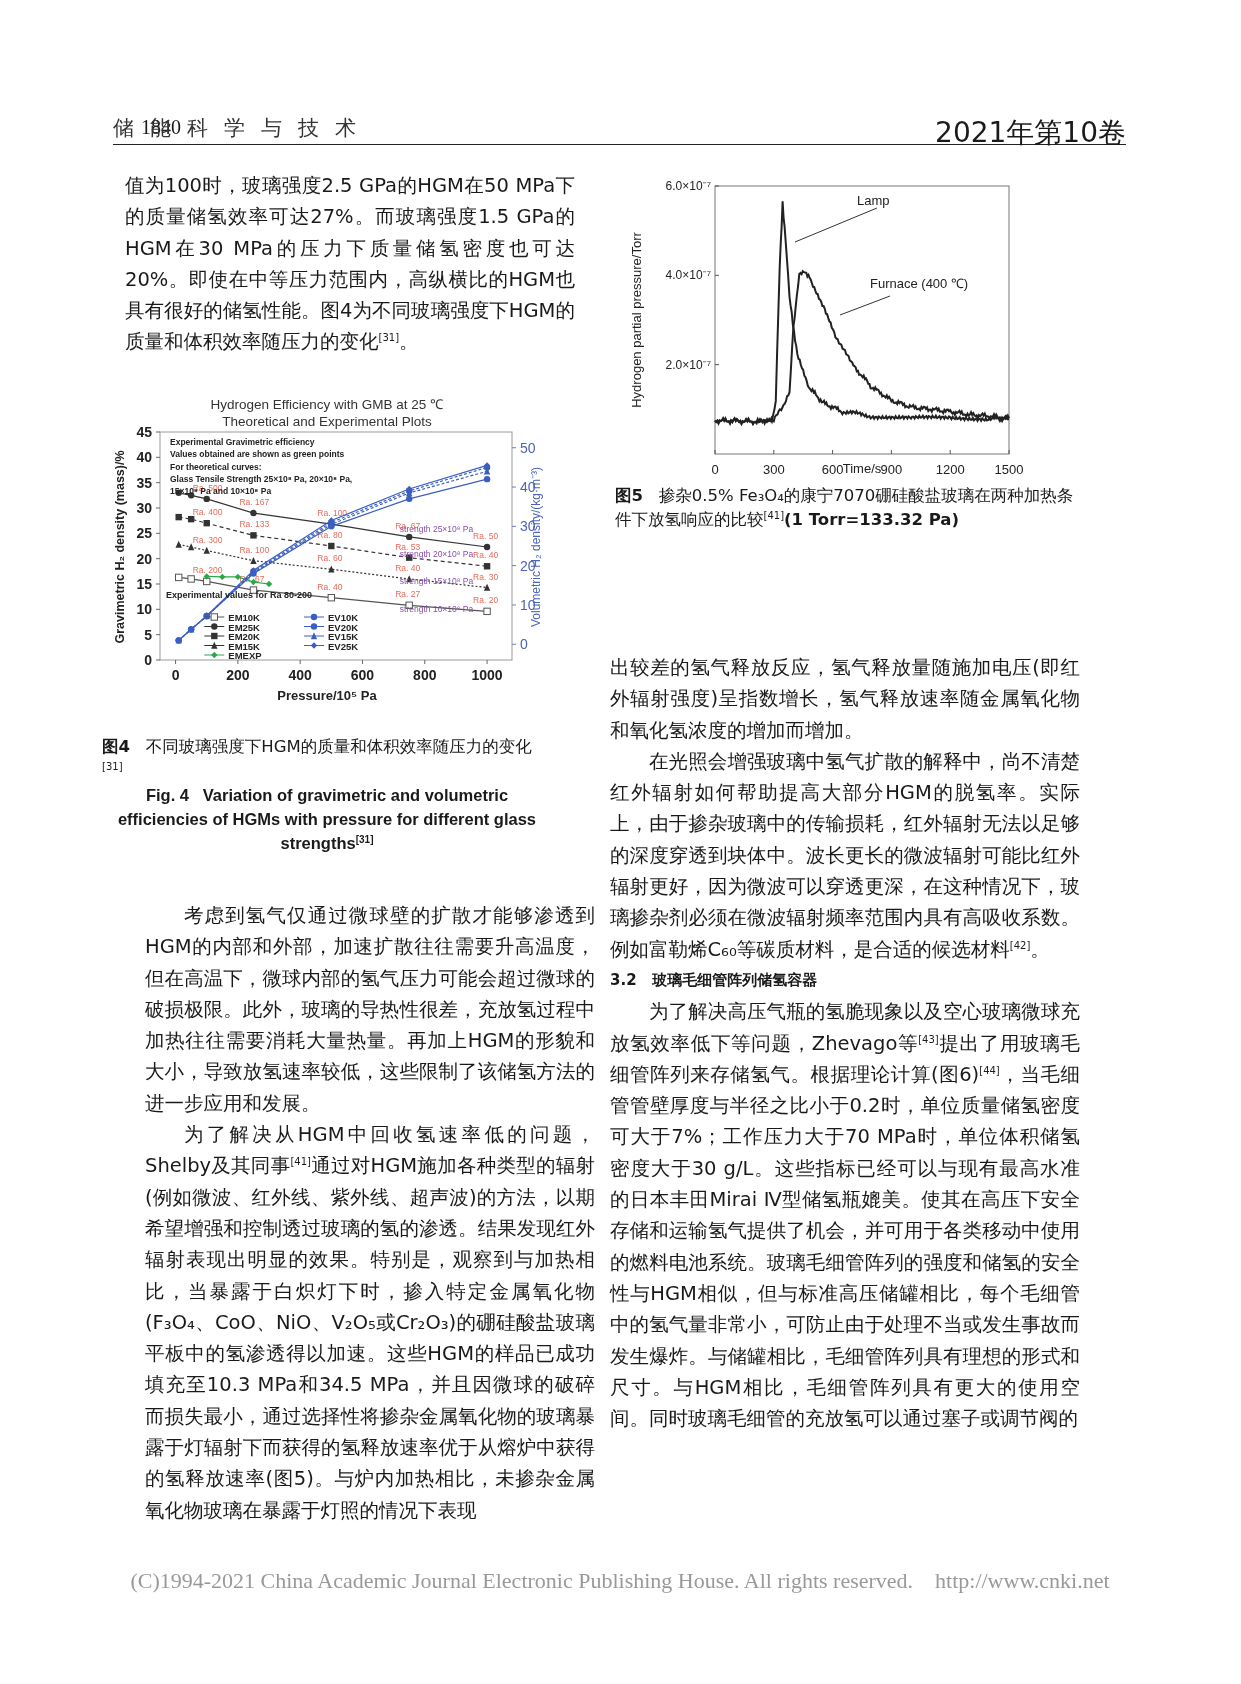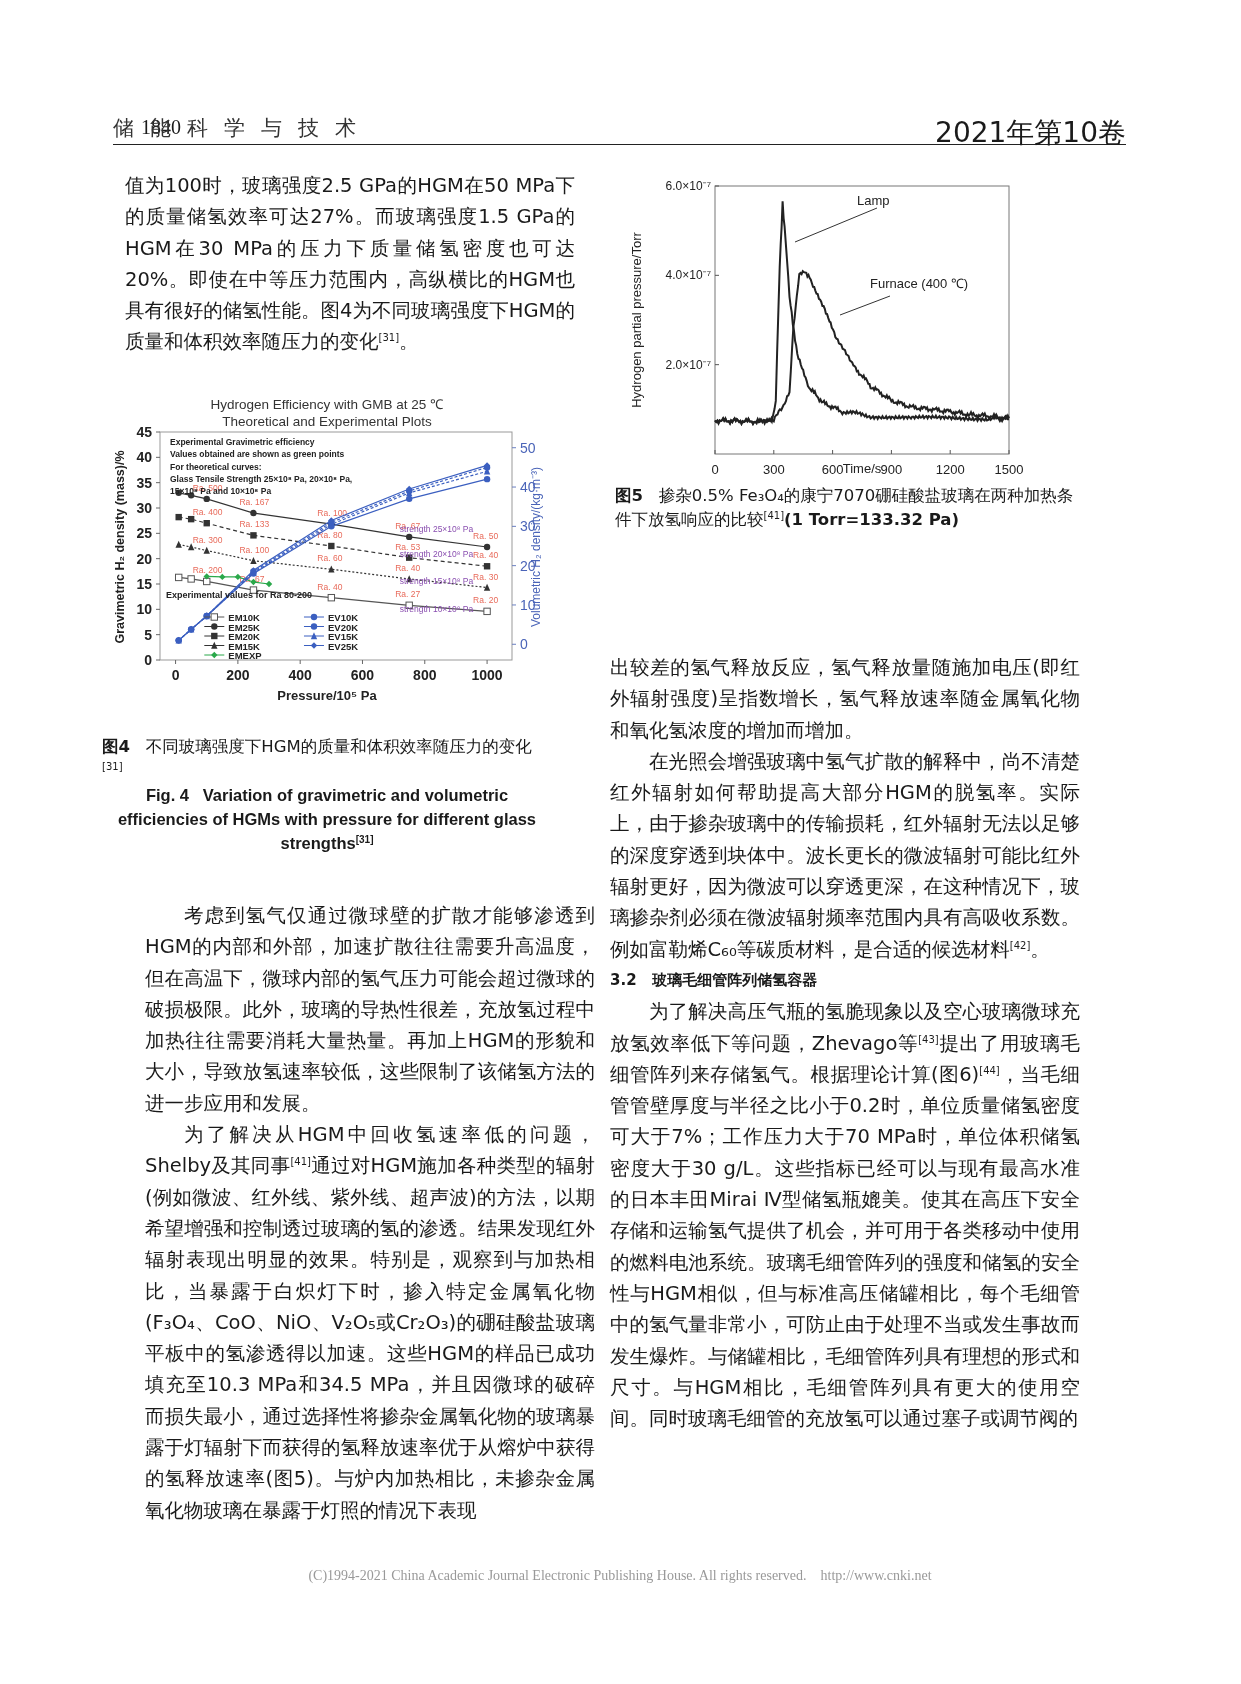--- a/index.html
+++ b/index.html
@@ -7,21 +7,21 @@
   .header { position:absolute; left:113px; top:112px; width:1013px; height:32px; border-bottom:1.5px solid #222; }
   .hdr-left { position:absolute; left:28px; top:4px; font-family:"Liberation Serif", serif; font-size:20px; }
   .hdr-center { position:absolute; left:0; right:0; top:2px; font-size:21px; letter-spacing:16px; color:#333; }
   .hdr-right { position:absolute; right:0; top:2px; font-size:28px; }
   .col { position:absolute; font-size:19.5px; line-height:31.3px; }
   .col p { margin:0; text-align:justify; text-align-last:auto; }
   .col .indent { text-indent:2em; }
   .fig-cap-cn { text-align:left; font-size:16.5px; line-height:24px; }
   .fig-cap-en { text-align:center; font-size:16.5px; line-height:24px; font-weight:bold; font-family:"Liberation Sans", sans-serif; }
   .section-head { font-weight:bold; font-size:15px; }
-  .footer { position:absolute; left:70px; top:1568px; width:1100px; text-align:center; font-family:"Liberation Serif", serif; font-size:14px; color:#999; }
+  .footer { position:absolute; left:70px; top:1568px; width:1100px; text-align:center; font-family:"Liberation Serif", serif; font-size:22px; color:#999; }
   sup { font-size:10px; vertical-align:super; line-height:0; }
   svg text { font-family:"Liberation Sans", sans-serif; }
 </style>
 </head>
 <body>
 
 <div class="header">
   <span class="hdr-left">1840</span>
   <div class="hdr-center">储能科学与技术</div>
   <span class="hdr-right">2021年第10卷</span>

